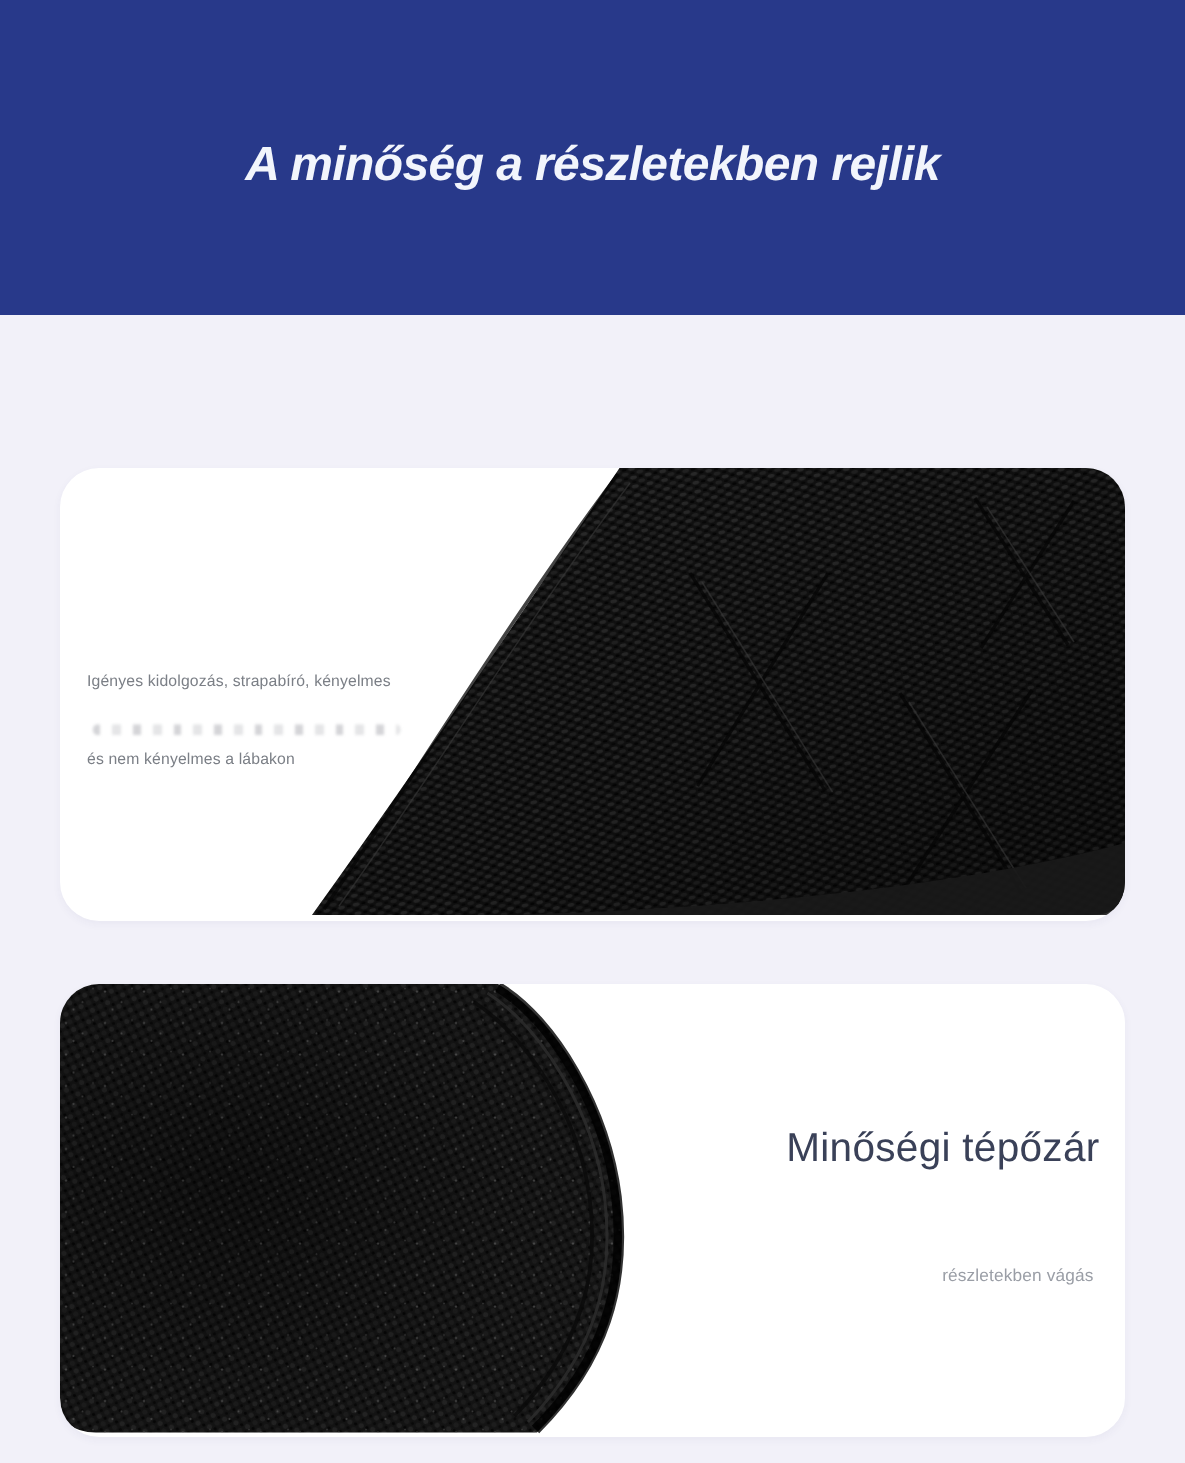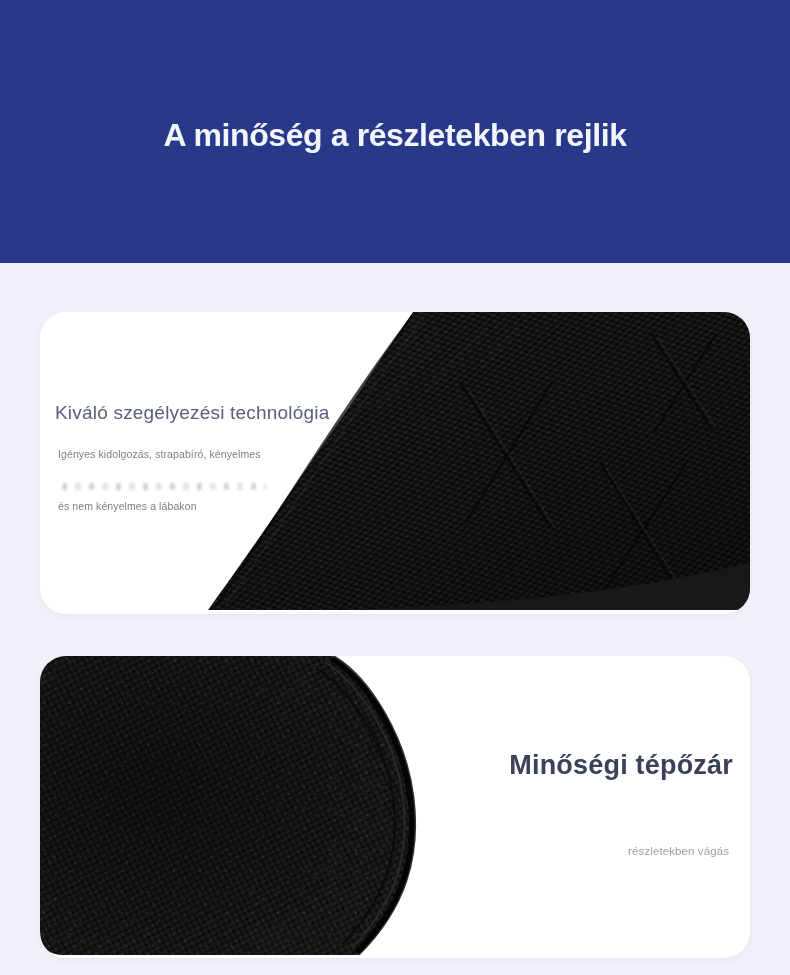--- a/index.html
+++ b/index.html
@@ -7,23 +7,23 @@
     width:790px;height:975px;
     font-family:"Liberation Sans", sans-serif;
     background:#f2f1f9;
     overflow:hidden;
     position:relative;
   }
   .page{position:relative;width:790px;height:975px;background:#f2f1f9;}
 
   
   .hero{
-    position:absolute;left:0;top:0;width:790px;height:263px;
+    position:absolute;left:0;top:0;width:790px;height:210px;
     background:#28398a;
-    display:flex;align-items:center;justify-content:center;
+    display:flex;align-items:center;justify-content:center;font-style:italic;
   }
   .hero h1{
     margin:0;
     padding-top:8px;
     color:#f2f5fc;
     font-size:32px;
     font-weight:700;
     letter-spacing:-0.4px;
     text-align:center;
   }
@@ -59,21 +59,21 @@
     border-radius:3px;
   }
   .card1 .line2{
     position:absolute;left:18px;top:188px;
     font-size:10.5px;color:#7b7f86;letter-spacing:0.1px;white-space:nowrap;
   }
 
   
   .card2 .heading{
     position:absolute;right:17px;top:94px;
-    font-size:27px;font-weight:700;color:#3a4158;letter-spacing:0.2px;
+    font-size:27px;font-weight:400;color:#3a4158;letter-spacing:0.2px;
     margin:0;white-space:nowrap;
   }
   .card2 .line1{
     position:absolute;right:19px;top:156px;
     font-size:13px;color:#6e737b;letter-spacing:0.1px;white-space:nowrap;
   }
   .card2 .line2{
     position:absolute;right:21px;top:189px;
     font-size:11.5px;color:#9a9ea6;letter-spacing:0.1px;white-space:nowrap;
   }
@@ -117,21 +117,20 @@
       </g>
       <g stroke="#3c3c3c" stroke-width="1" opacity="0.55" fill="none">
         <path d="M380,10 C310,104 250,202 186,292"></path>
         <path d="M428,76 L515,216"></path>
         <path d="M566,156 L644,280"></path>
         <path d="M618,26 L676,116"></path>
       </g>
       <path d="M300,298 L710,298 L710,250 C590,282 430,294 300,298 Z" fill="#1a1a1a" opacity="0.9"></path>
     </svg>
 
-    <h2 class="heading">Kiváló szegélyezési technológia</h2>
     <div class="line1">Igényes kidolgozás, strapabíró, kényelmes</div>
     <div class="ghost-text"></div>
     <div class="line2">és nem kényelmes a lábakon</div>
   </div>
 
   <div class="card card2">
 
     <svg class="fabric" viewBox="0 0 710 302" aria-hidden="true">
       <defs>
         <pattern id="knit2" width="8" height="8" patternUnits="userSpaceOnUse" patternTransform="rotate(18)">

